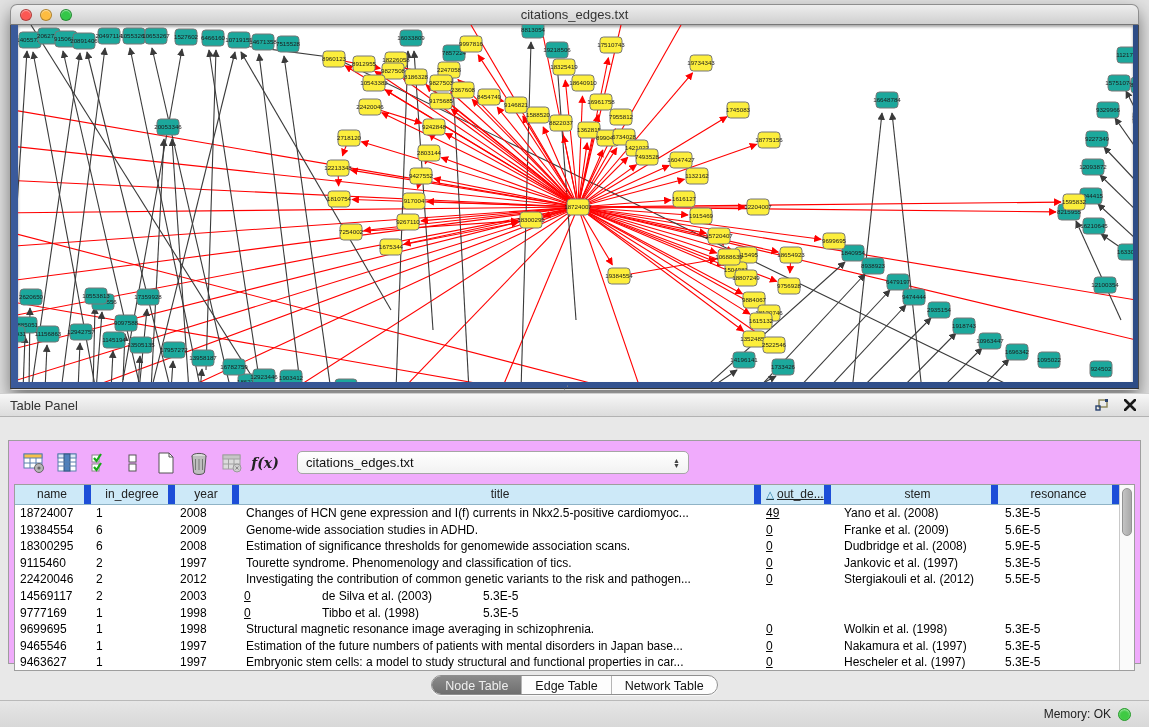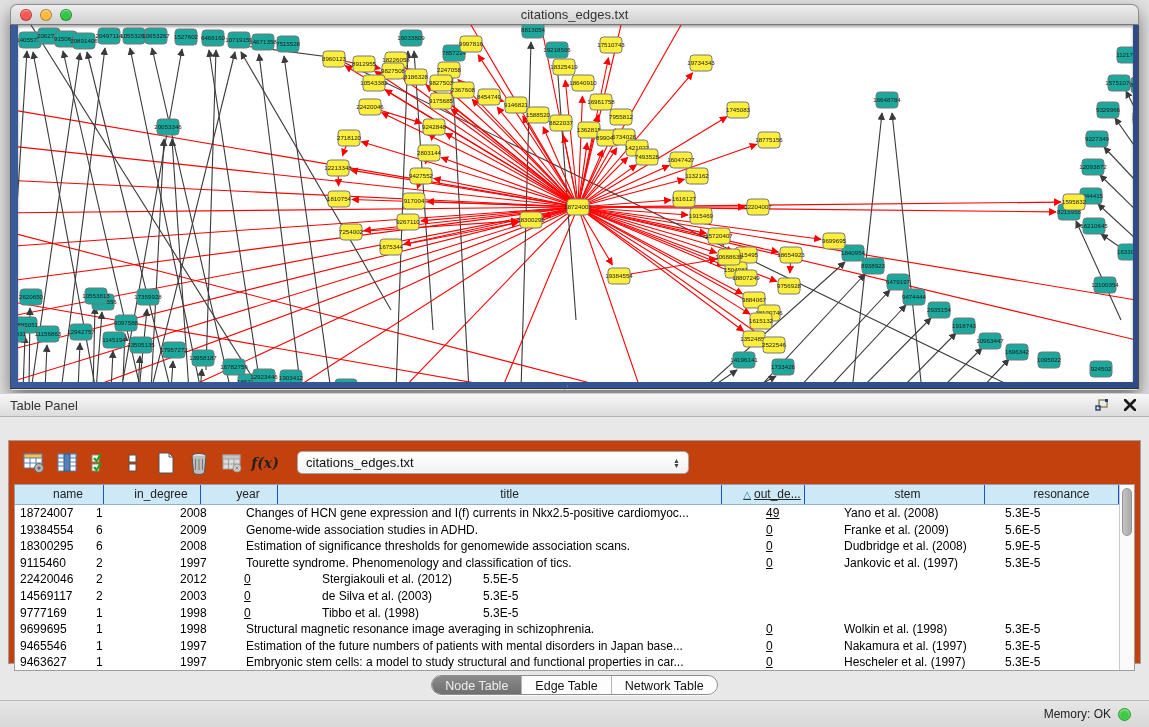--- a/index.html
+++ b/index.html
@@ -28,37 +28,37 @@
   #table-panel { position:absolute; left:0; top:393px; width:1149px; height:334px; background:#e8e8e8; }
   .panel-titlebar { height:24px; background:linear-gradient(#f7f7f7,#dcdcdc);
                     border-top:1px solid #cfcfcf; border-bottom:1px solid #b2b2b2;
                     display:flex; align-items:center; padding:0 10px; }
   .panel-title { font-size:13px; color:#333; }
   .panel-titlebar .spacer { flex:1; }
   .tp-icon { width:18px; height:16px; margin-left:10px; cursor:pointer; display:flex; align-items:center; justify-content:center; }
   .grip { position:absolute; left:560px; top:-9px; color:#8a8a8a; font-size:9px; }
 
   .dock { position:absolute; left:8px; top:47px; width:1133px; height:224px;
-          border:1px solid #9e9e9e; background:#c2410c; }
+          border:1px solid #9e9e9e; background:#f0abfc; }
   .toolbar { height:43px; display:flex; align-items:center; padding-left:10px; }
   .tool-btn { width:30px; height:30px; margin-right:3px; display:flex; align-items:center;
               justify-content:center; border-radius:4px; cursor:pointer; }
   .fx { font-family:"DejaVu Serif", serif; font-style:italic; font-weight:bold; font-size:14px; color:#222; }
   .combo { margin-left:14px; width:392px; height:23px; background:linear-gradient(#ffffff,#f2f2f2);
            border:1px solid #a6a6a6; border-radius:5px; display:flex; align-items:center;
            padding:0 8px; cursor:pointer; }
   .combo-label { flex:1; font-size:13px; color:#111; }
   .combo-arrows { display:flex; flex-direction:column; line-height:5px; font-size:7px; color:#444; }
 
   .tablewrap { position:absolute; left:5px; right:5px; top:43px; height:187px; background:#fff;
                border:1px solid #9e9e9e; display:flex; }
   .grid { flex:1; overflow:hidden; }
   .hdr-row { display:flex; height:20px; background:#cde9f8; border-bottom:1px solid #8fb3c6; }
   .hdr-cell { font-size:12px; color:#222; text-align:center; line-height:19px;
-              border-right:1px solid #1d4ed8; overflow:hidden; white-space:nowrap; cursor:pointer;margin-left:13px; }
+              border-right:7px solid #1d4ed8; overflow:hidden; white-space:nowrap; cursor:pointer; }
   .hdr-cell .sort { color:#2a7fa8; font-size:10px; margin-right:3px; }
   .t-row { display:flex; height:16.6px; }
   .t-cell { font-size:12px; color:#000; line-height:16px; white-space:nowrap; overflow:hidden; }
   .c0{width:76px; padding-left:5px;} .c1{width:84px; padding-left:5px;} .c2{width:64px; padding-left:5px;}
   .c3{flex:1; padding-left:7px;} .c4{width:70px; padding-left:5px;text-decoration:underline;} .c5{width:167px; padding-left:13px;}
   .c6{width:121px; padding-left:7px;}
   .vscroll { width:15px; background:#fafafa; border-left:1px solid #c9c9c9; position:relative; }
   .vthumb { position:absolute; left:2px; right:2px; top:3px; height:48px; border-radius:6px;
             background:linear-gradient(90deg,#c4c4c4,#a9a9a9); border:1px solid #939393; cursor:pointer; }
 
@@ -887,20 +887,21 @@
               <div class="t-cell c2">1997</div>
               <div class="t-cell c3">Tourette syndrome. Phenomenology and classification of tics.</div>
               <div class="t-cell c4">0</div>
               <div class="t-cell c5">Jankovic et al. (1997)</div>
               <div class="t-cell c6">5.3E-5</div>
             </div>
             <div class="t-row">
               <div class="t-cell c0">22420046</div>
               <div class="t-cell c1">2</div>
               <div class="t-cell c2">2012</div>
+              <div class="t-cell c3">Investigating the contribution of common genetic variants to the risk and pathogen...</div>
               <div class="t-cell c4">0</div>
               <div class="t-cell c5">Stergiakouli et al. (2012)</div>
               <div class="t-cell c6">5.5E-5</div>
             </div>
             <div class="t-row">
               <div class="t-cell c0">14569117</div>
               <div class="t-cell c1">2</div>
               <div class="t-cell c2">2003</div>
               <div class="t-cell c4">0</div>
               <div class="t-cell c5">de Silva et al. (2003)</div>

